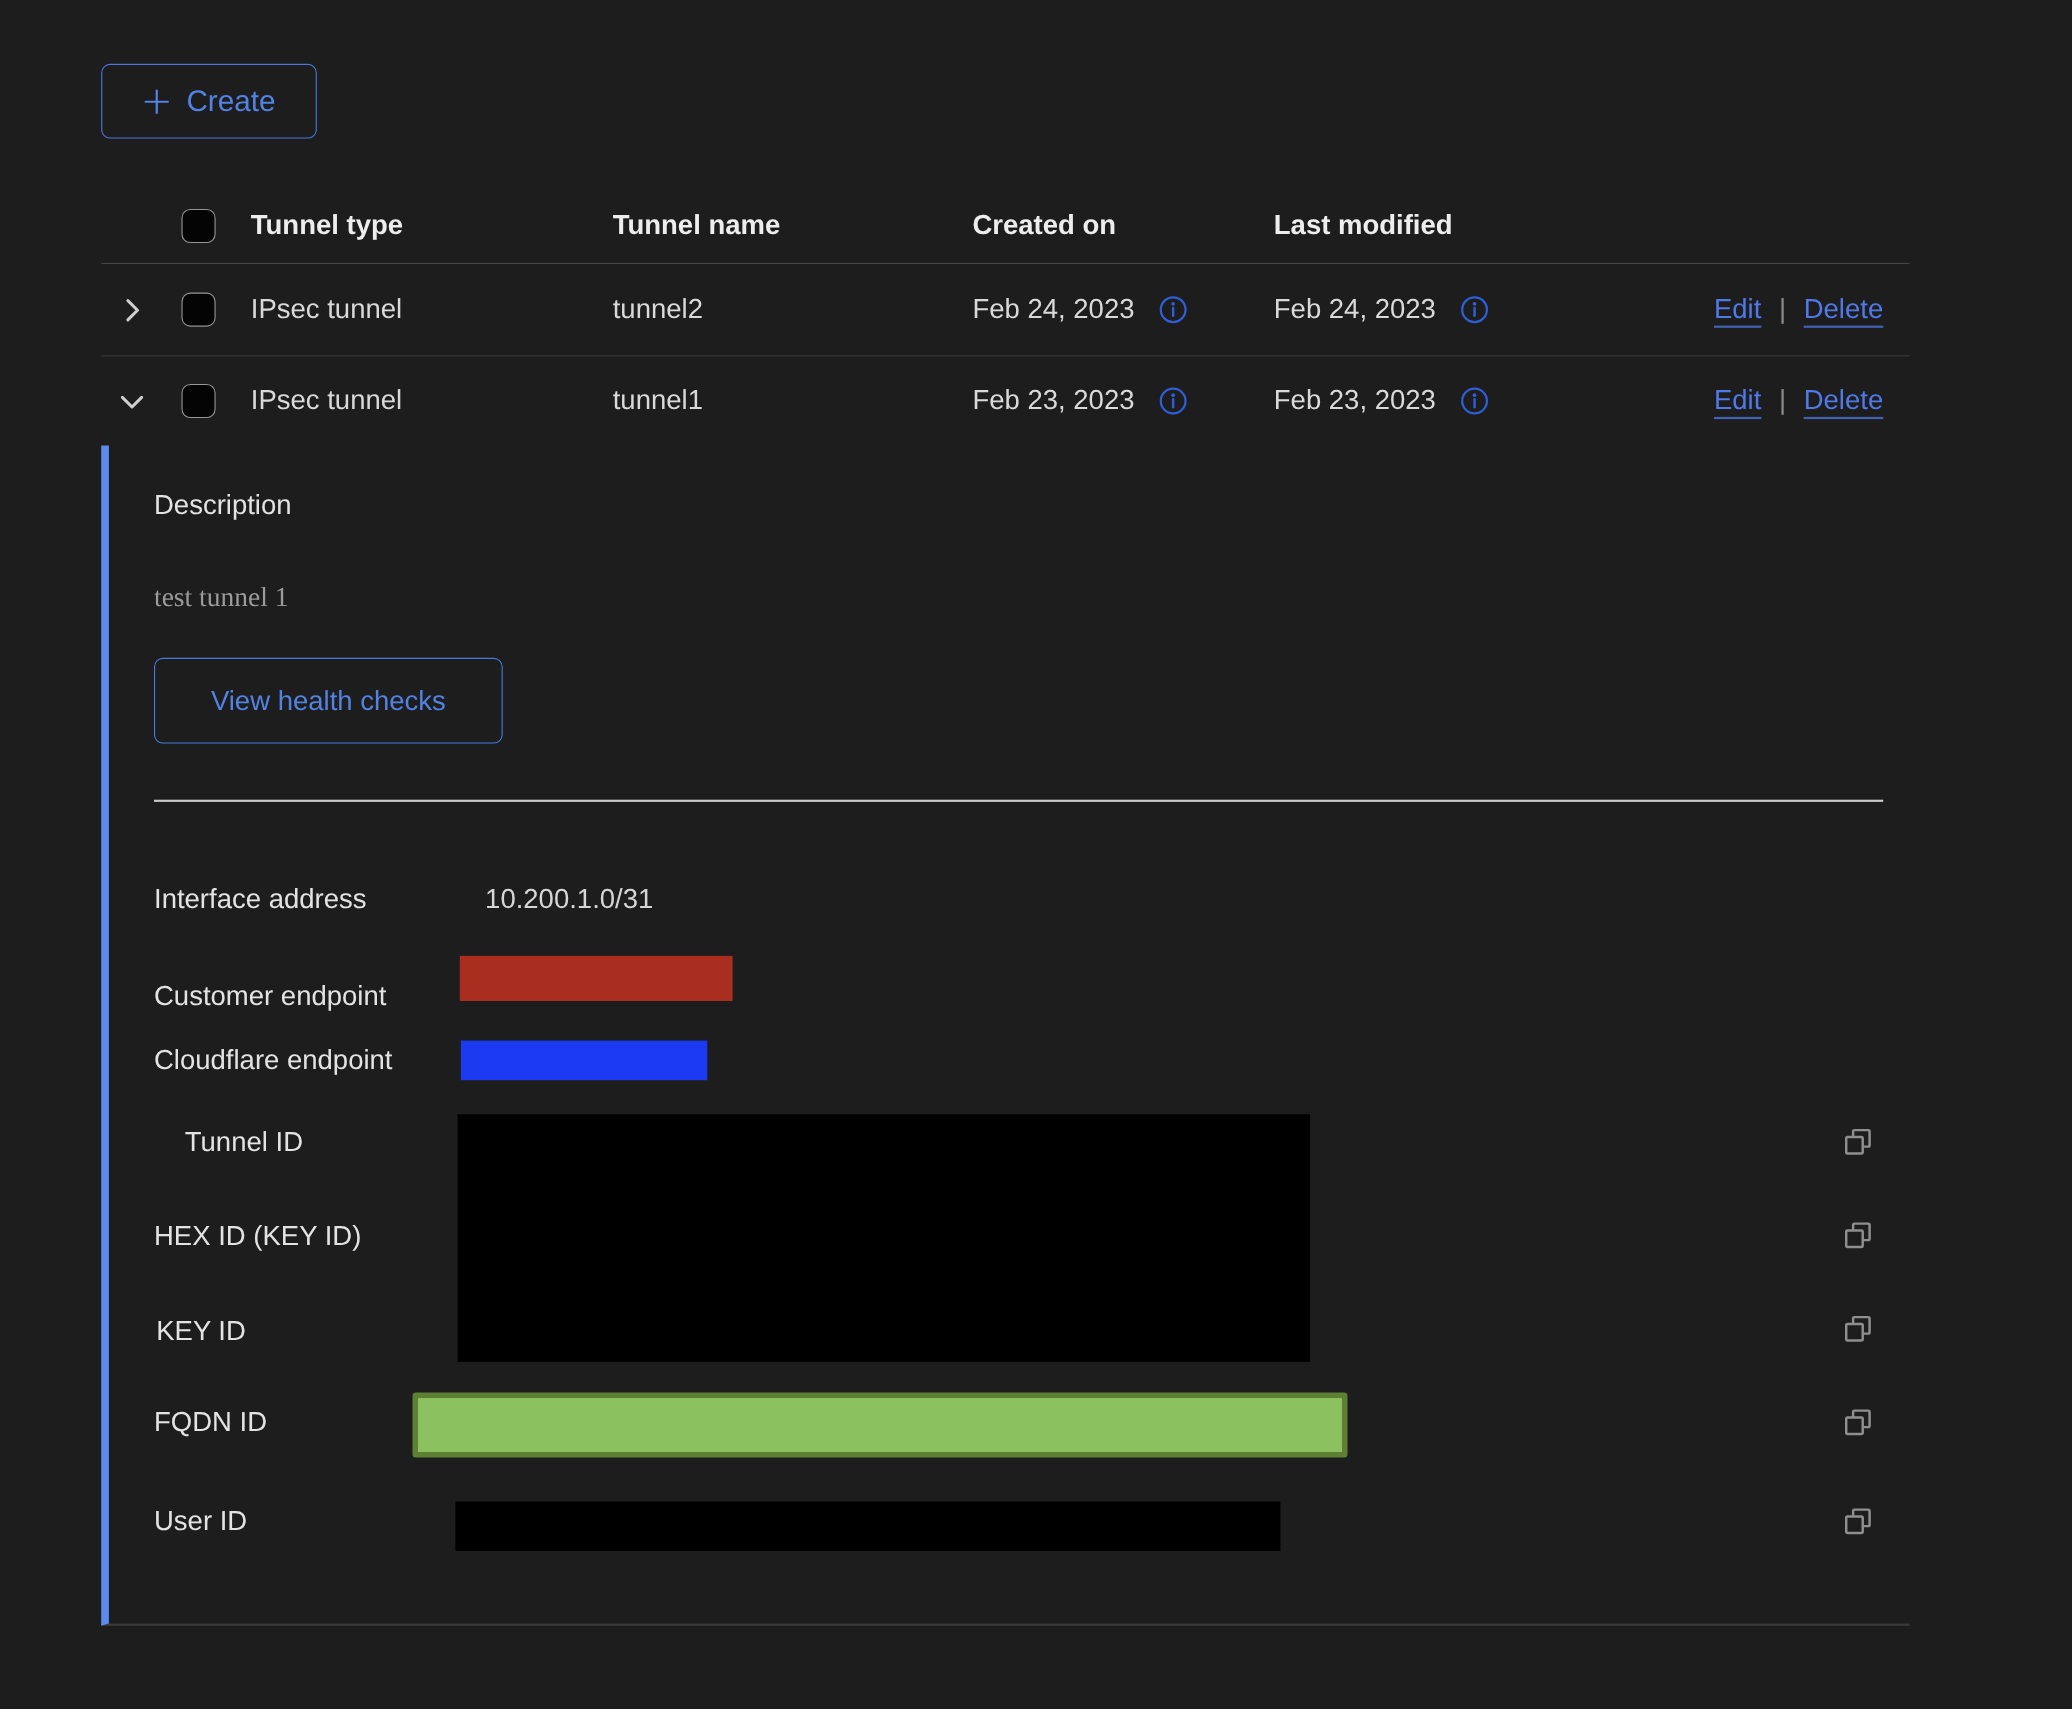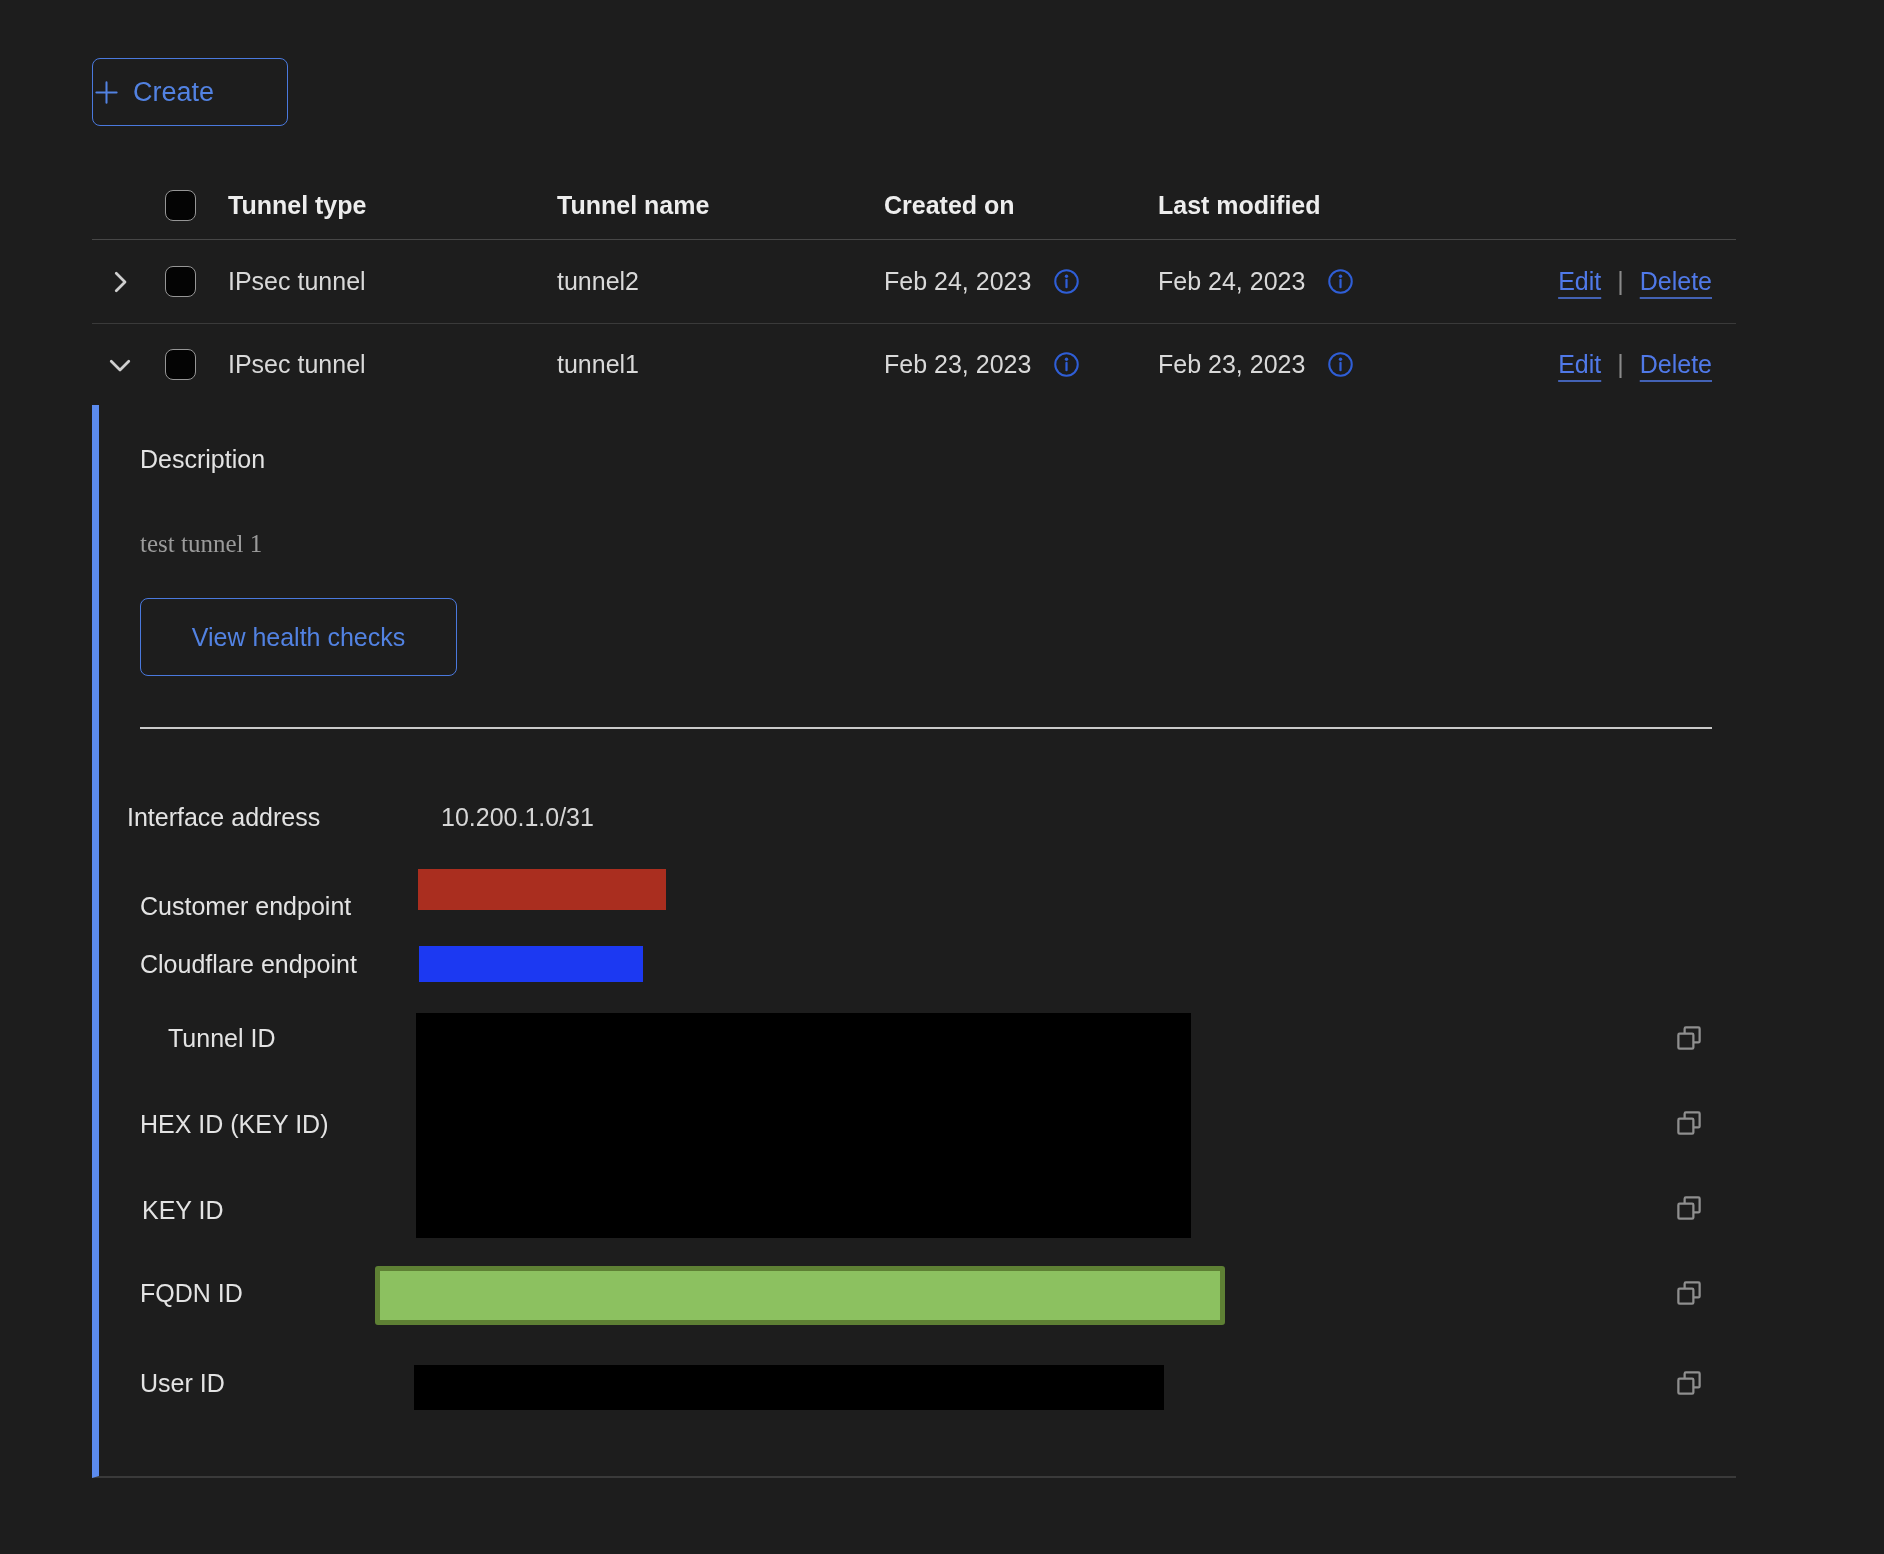--- a/index.html
+++ b/index.html
@@ -15,21 +15,21 @@
   
   .create-btn {
     position:absolute; left:92px; top:58px;
     width:196px; height:68px;
     background:transparent;
     border:1.5px solid #4a79dd;
     border-radius:8px;
     color:#5282e2;
     font-size:27px;
     font-family:"Liberation Sans", sans-serif;
-    display:flex; align-items:center; gap:13px;
+    display:flex; align-items:center; justify-content:center; gap:13px;
     cursor:pointer;
   }
 
   
   .tunnel-table { position:absolute; left:92px; top:172px; width:1644px; }
   .t-head {
     display:flex; align-items:center; height:68px;
     border-bottom:1px solid #474747;
     font-weight:bold; font-size:25px; color:#ededed;
   }
@@ -219,21 +219,21 @@
 
 <div class="expanded-panel">
 
   <div class="panel-label" style="left:41px; top:40px;">Description</div>
   <div class="desc-value" style="left:41px; top:125px;">test tunnel 1</div>
 
   <button class="health-btn">View health checks</button>
 
   <div class="divider"></div>
 
-  <div class="panel-label" style="left:28px; top:398px;">Interface address</div>
+  <div class="panel-label" style="left:41px; top:398px;">Interface address</div>
   <div class="panel-value" style="left:342px; top:398px;">10.200.1.0/31</div>
 
   <div class="panel-label" style="left:41px; top:487px;">Customer endpoint</div>
   <div class="redaction red-box" style="background-color: rgb(170, 46, 31);"></div>
 
   <div class="panel-label" style="left:41px; top:545px;">Cloudflare endpoint</div>
   <div class="redaction blue-box" style="background-color: rgb(28, 57, 242);"></div>
 
   <div class="redaction big-black" style="background-color: rgb(0, 0, 0);"></div>
   <div class="panel-label" style="left:41px; top:619px;margin-left:28px;">Tunnel ID</div>

